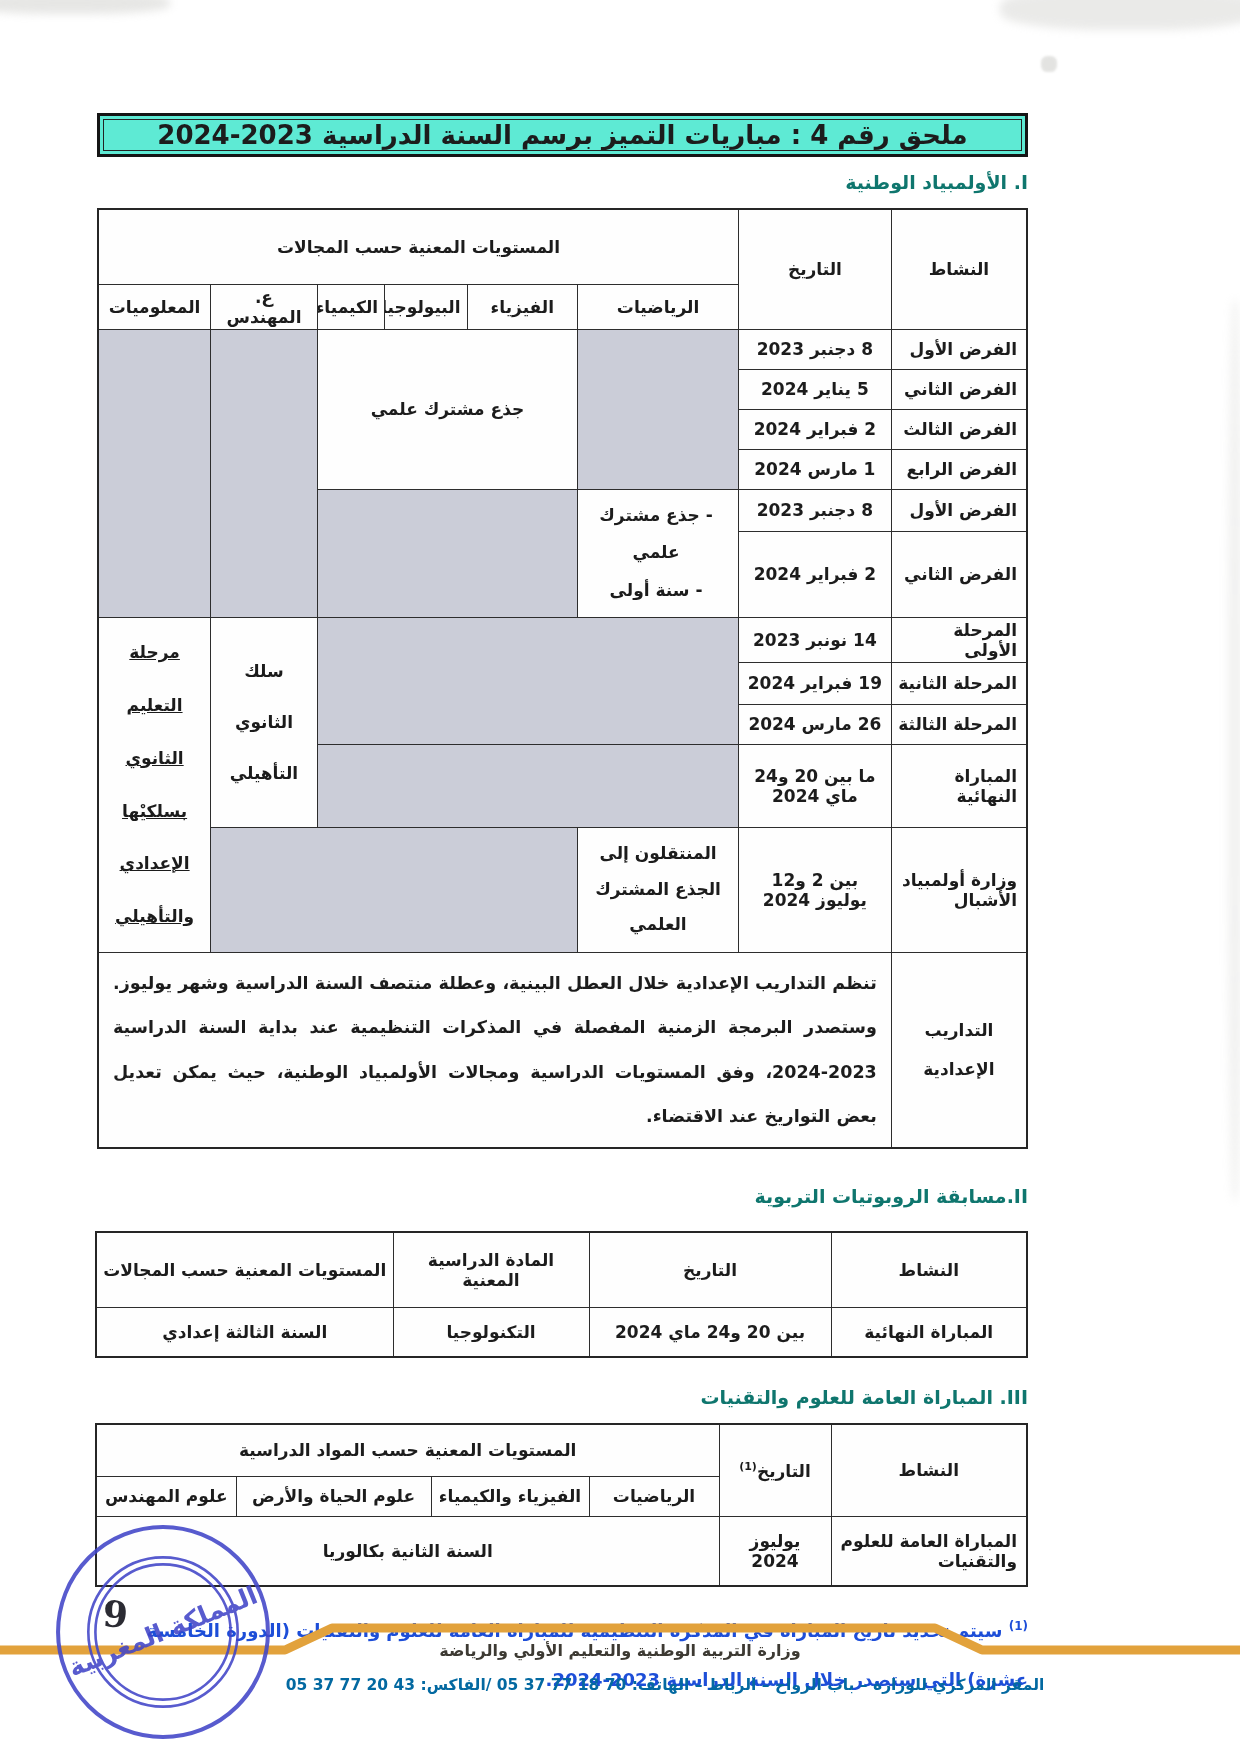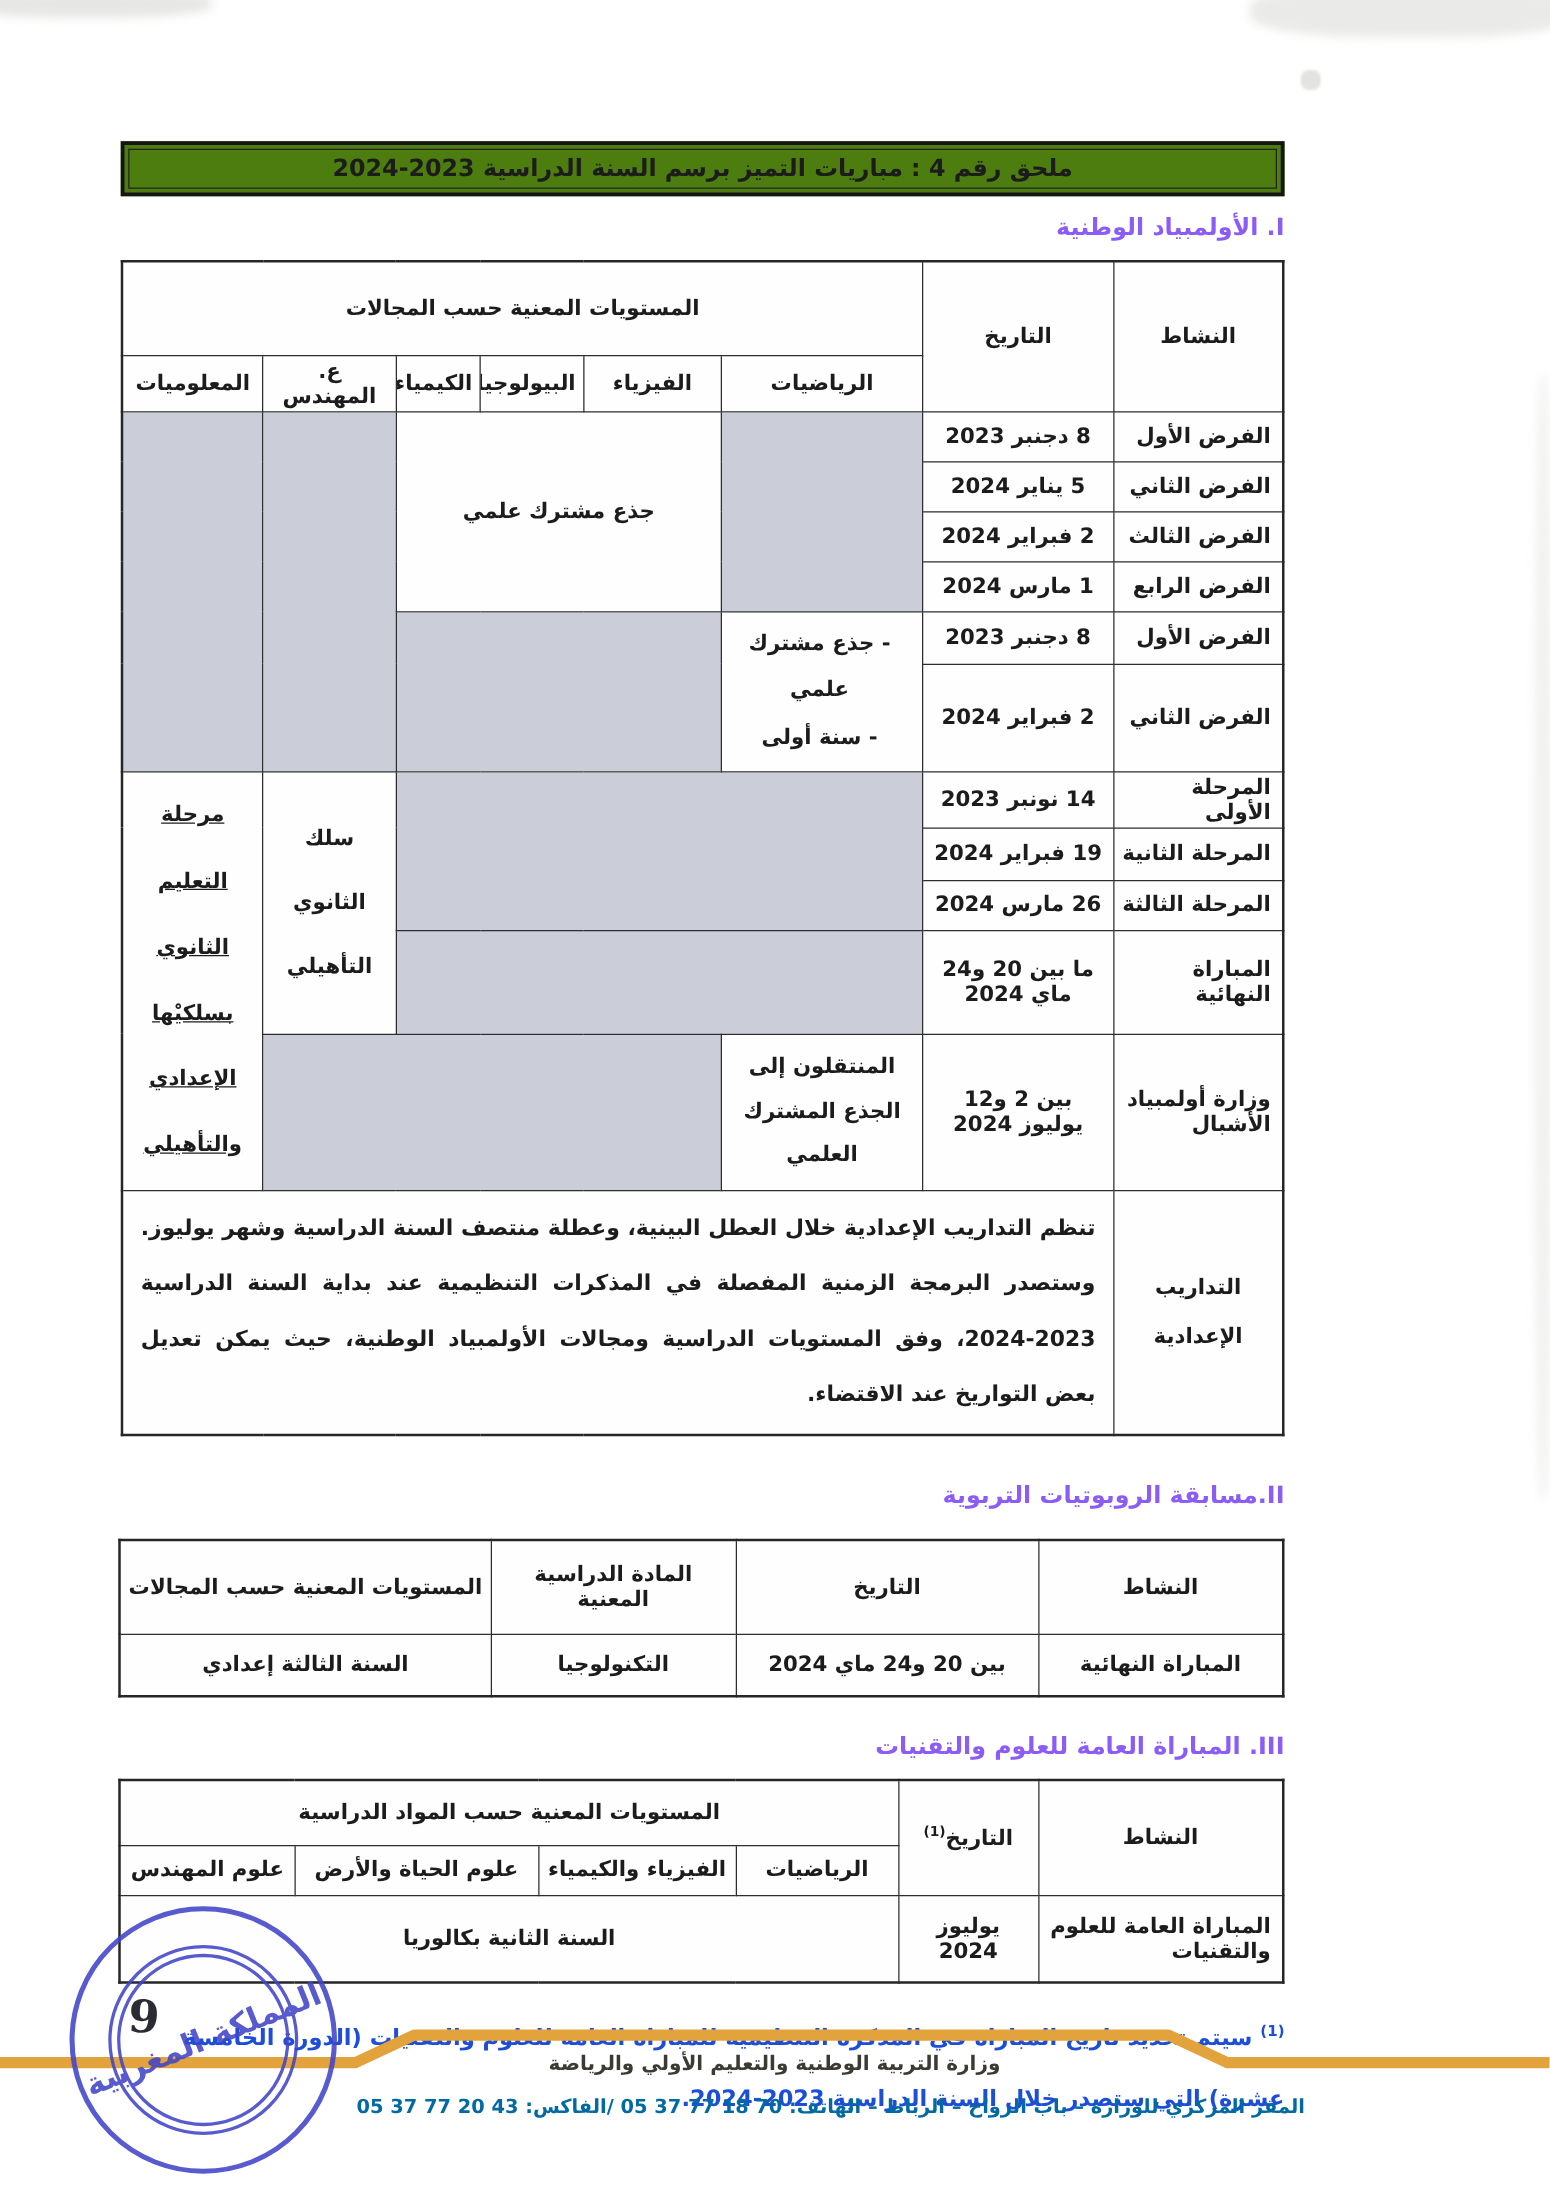--- a/index.html
+++ b/index.html
@@ -9,24 +9,24 @@
     font-family:"DejaVu Sans", sans-serif;
     color:#1c1c1c;
     direction:rtl;
   }
   .content { position:absolute; top:113px; left:97px; width:931px; }
 
   
   .title-box {
     border:3px solid #151515; outline:1px solid #232323; outline-offset:-7px;
     height:44px; display:flex; align-items:center; justify-content:center;
-    font-size:19px; font-weight:bold; background:#4d7c0f;
+    font-size:26px; font-weight:bold; background:#5eead4;
   }
 
-  .sec-heading { font-size:19px; font-weight:bold; margin-top:14px; text-align:right; color:#8b5cf6; }
+  .sec-heading { font-size:19px; font-weight:bold; margin-top:14px; text-align:right; color:#0f766e; }
 
   table { border-collapse:collapse; width:931px; table-layout:fixed; background:#fefefe; }
   table, td { border:1.5px solid #2d2d2d; }
   .t1, .t2, .t3 { border:2.5px solid #262626; margin-top:15px; }
   td { vertical-align:middle; font-weight:bold; font-size:17px; text-align:center; padding:2px 6px; overflow:hidden; }
   td.th { font-size:17px; }
   td.act { text-align:right; padding-right:9px; }
   td.gray { background:#cbcdd8; }
   td.pre { white-space:pre-line; }
   td.rightcell { text-align:center; padding-right:10px; }

